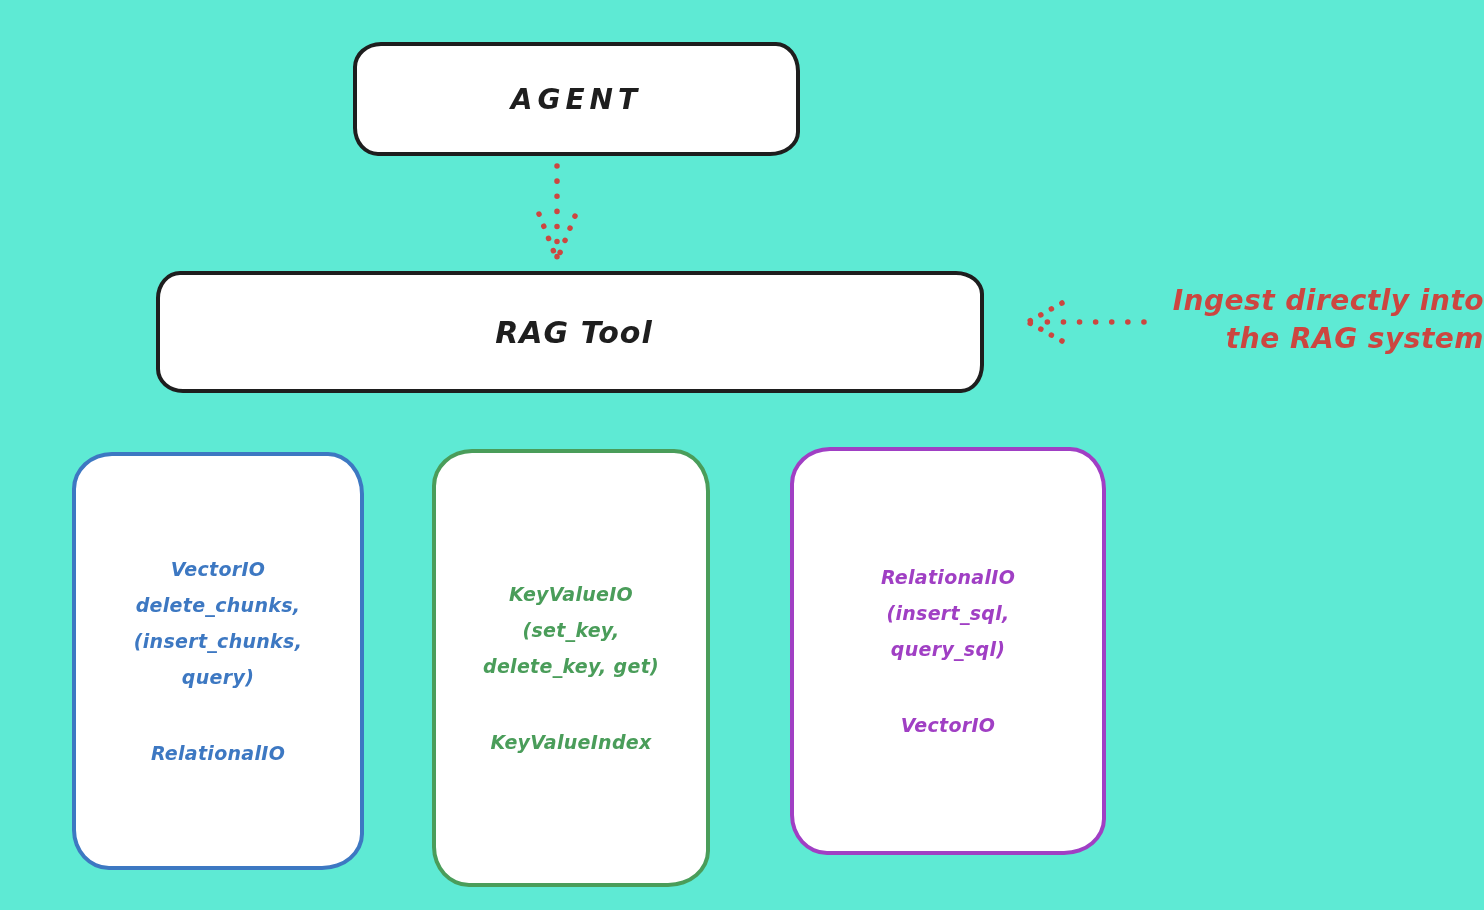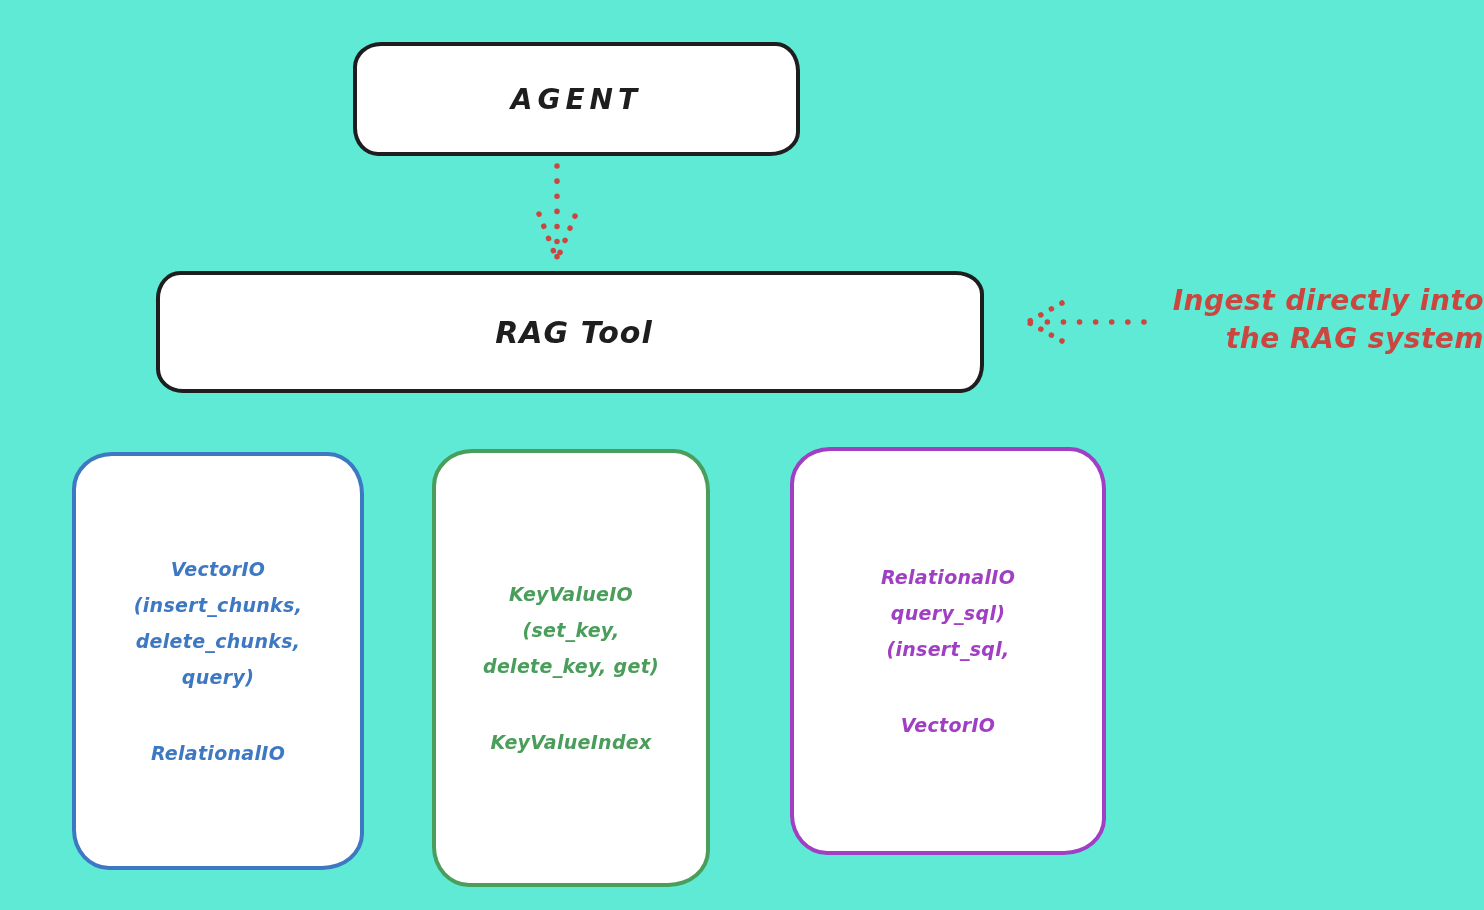--- a/index.html
+++ b/index.html
@@ -135,38 +135,38 @@
   </svg>
 
   <div class="annotation">
     <div>Ingest directly into</div>
     <div>the RAG system</div>
   </div>
 
   <div class="box backend-box vector-box">
     <div class="backend-text">
       <div>VectorIO</div>
+      <div>delete_chunks,</div>
       <div>(insert_chunks,</div>
-      <div>delete_chunks,</div>
       <div>query)</div>
       <div class="index-label">RelationalIO</div>
     </div>
   </div>
 
   <div class="box backend-box keyvalue-box">
     <div class="backend-text">
       <div>KeyValueIO</div>
       <div>(set_key,</div>
       <div>delete_key, get)</div>
       <div class="index-label">KeyValueIndex</div>
     </div>
   </div>
 
   <div class="box backend-box relational-box">
     <div class="backend-text">
       <div>RelationalIO</div>
+      <div>(insert_sql,</div>
       <div>query_sql)</div>
-      <div>(insert_sql,</div>
       <div class="index-label">VectorIO</div>
     </div>
   </div>
 
 </div>
 
 </body></html>

